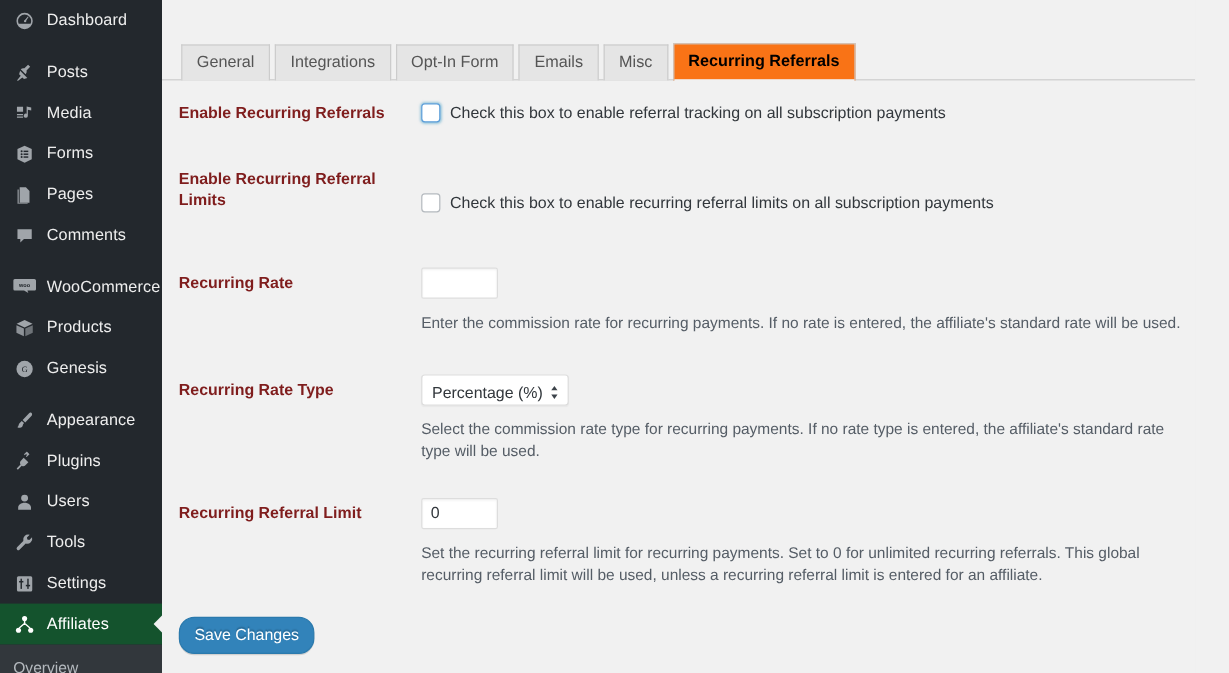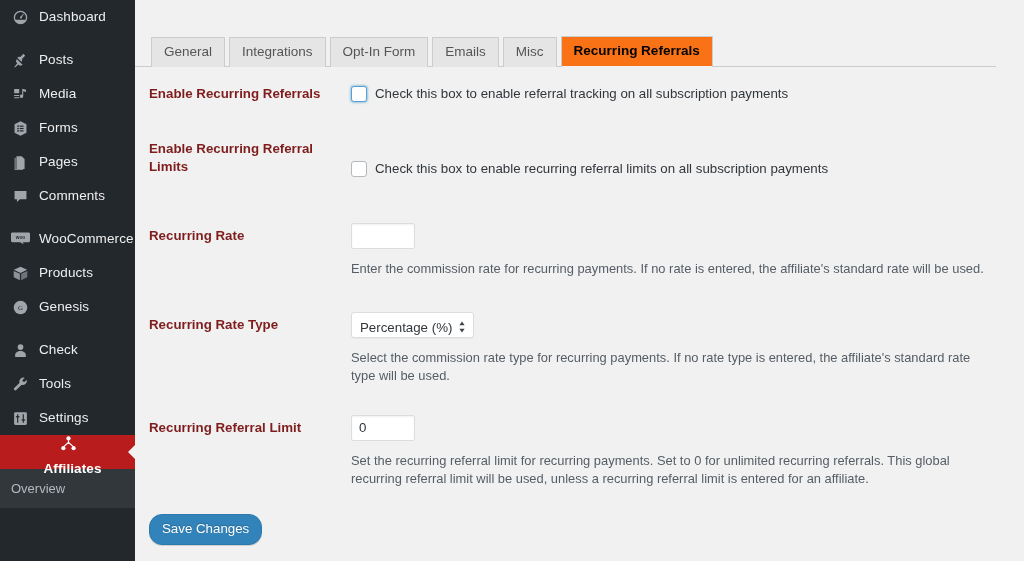--- a/index.html
+++ b/index.html
@@ -51,24 +51,23 @@
     justify-content: center;
     color: #a0a5aa;
   }
   .menu-item .ico svg { display: block; }
 
   .menu-item .label { font-size: 13.5px; letter-spacing: .1px; }
 
   .menu-sep { height: 9px; }
 
   .menu-item.active {
-    background: #b91c1c;
+    background: #14532d;
     color: #ffffff;
-    font-weight: 700;
-    flex-direction: column;
+    font-weight: 400;
   }
   .menu-item.active .ico { color: #ffffff; }
   .menu-item.active::after {
     content: "";
     position: absolute;
     right: -1px;
     top: 50%;
     margin-top: -8px;
     border-style: solid;
     border-width: 8px 8px 8px 0;
@@ -341,25 +340,41 @@
               <circle cx="10" cy="10" r="8"></circle>
               <text x="10" y="13" text-anchor="middle" font-size="8" fill="#23282d" font-family="Liberation Serif, serif">G</text>
             </svg>
           </span>
           <span class="label">Genesis</span>
         </div>
         <div class="menu-sep"></div>
         <div class="menu-item">
           <span class="ico">
             <svg width="17" height="17" viewBox="0 0 20 20" fill="currentColor">
+              <path d="M16.8 2.6c-.7-.7-1.7-.6-2.4.1L8.1 9.4l2.5 2.5 6.3-6.7c.7-.7.6-1.9-.1-2.6zM7.2 10.4 5 12.6c-.5.5-.6 1-.8 1.8-.2.9-.5 1.4-1.2 2 .9.5 2.2.7 3.3.3 1.1-.4 1.6-1.1 1.9-2 .2-.7.2-1.2.7-1.7l.6-.6z"></path>
+            </svg>
+          </span>
+          <span class="label">Appearance</span>
+        </div>
+        <div class="menu-item">
+          <span class="ico">
+            <svg width="17" height="17" viewBox="0 0 20 20" fill="currentColor">
+              <path d="M14.8 2.9 12 5.7l-.8-.8 1.2-1.2-1-1-1.2 1.2-.8-.9 2.8-2.8zM9.1 6.3l4.6 4.6-2.9 2.9c-1 1-2.5 1.2-3.6.4l-3.8 3.9-1.2-1.2 3.8-3.9c-.8-1.1-.6-2.6.4-3.6z"></path>
+            </svg>
+          </span>
+          <span class="label">Plugins</span>
+        </div>
+        <div class="menu-item">
+          <span class="ico">
+            <svg width="17" height="17" viewBox="0 0 20 20" fill="currentColor">
               <circle cx="10" cy="6" r="3.4"></circle>
               <path d="M10 10.6c-3.5 0-6.3 2.1-6.3 4.7v2.2h12.6v-2.2c0-2.6-2.8-4.7-6.3-4.7z"></path>
             </svg>
           </span>
-          <span class="label">Check</span>
+          <span class="label">Users</span>
         </div>
         <div class="menu-item">
           <span class="ico">
             <svg width="17" height="17" viewBox="0 0 20 20" fill="currentColor">
               <path d="M17.3 4.3 14.6 7l-1.9-.4-.4-1.9 2.7-2.7a5 5 0 0 0-6.3 6.1l-6.1 6.1a1.7 1.7 0 0 0 2.4 2.4l6.1-6.1a5 5 0 0 0 6.2-6.2z"></path>
             </svg>
           </span>
           <span class="label">Tools</span>
         </div>
         <div class="menu-item">

